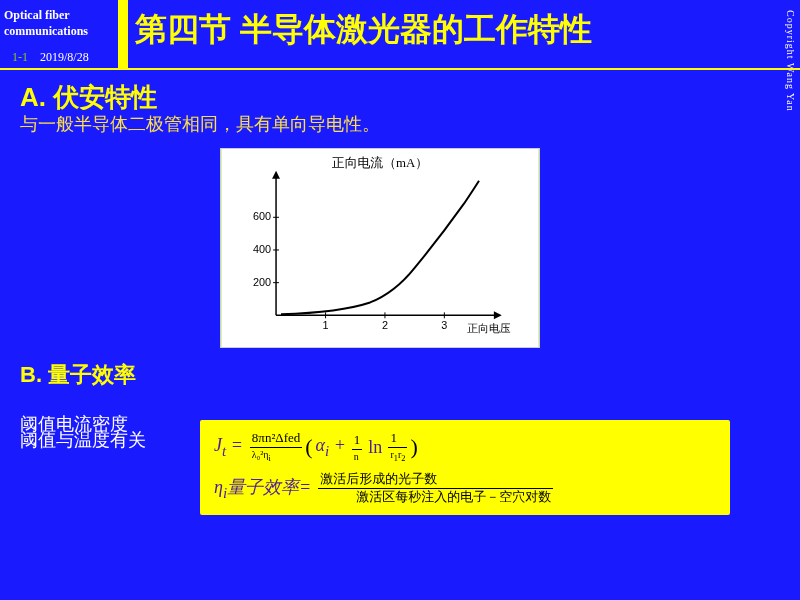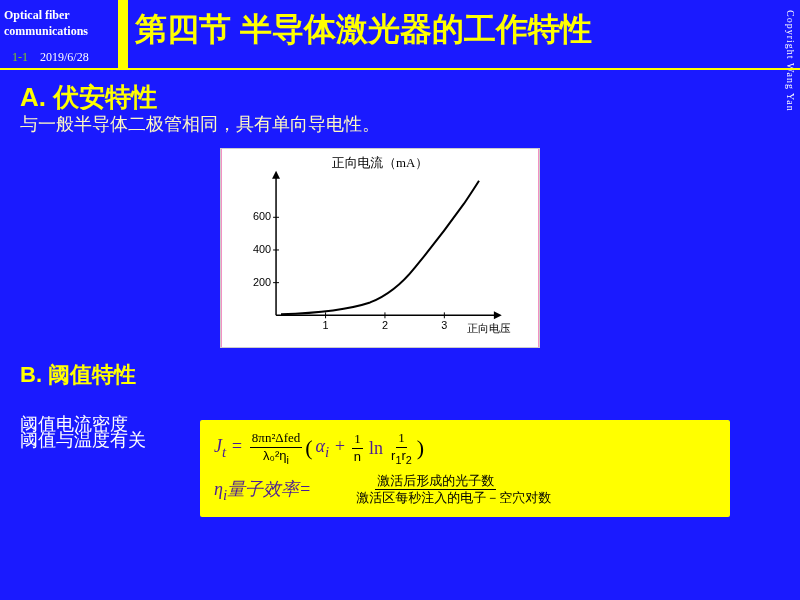--- a/index.html
+++ b/index.html
@@ -106,33 +106,33 @@
       color: #ffff00;
       font-size: 26px;
       font-weight: bold;
       font-family: 'SimHei', 'STHeiti', sans-serif;
     }
 
     #section-a-text {
       position: absolute;
       top: 112px;
       left: 20px;
-      color: #fef9c3;
+      color: #fde047;
       font-size: 18px;
       font-family: 'SimSun', 'STSong', serif;
     }
 
     
     #chart-container {
       position: absolute;
       top: 148px;
       left: 220px;
       width: 320px;
       height: 200px;
-      background-color: #ec4899;
+      background-color: #bef264;
       border: 1px solid #cccccc;
     }
 
     #chart-svg {
       width: 100%;
       height: 100%;
     }
 
     
     #section-b-title {
@@ -178,37 +178,36 @@
 
     .formula-text {
       font-size: 18px;
       color: #4c1d95;
       font-family: 'Times New Roman', serif;
     }
 
     .formula-frac {
       display: inline-flex;
       flex-direction: column;
-      align-items: center;
       margin: 0 3px;
       vertical-align: middle;
     }
 
     .formula-frac .numerator {
       border-bottom: 1px solid #000;
       padding: 0 2px;
       font-size: 13px;
       font-family: 'Times New Roman', serif;
       line-height: 1.3;
     }
 
     .formula-frac .denominator {
       padding: 0 2px;
-      font-size: 13px;
-      font-family: Liberation Sans, sans-serif;
+      font-size: 10px;
+      font-family: Liberation Serif, serif;
       line-height: 1.3;
     }
 
     .formula-paren {
       font-size: 22px;
       line-height: 1;
       font-family: 'Times New Roman', serif;
     }
 
     
@@ -225,21 +224,21 @@
 <body>
 
 <div id="header">
   <div id="logo-area">
     <div id="logo-text">
       <span>Optical fiber</span><br>
       <span>communications</span>
     </div>
   </div>
   <div id="slide-info">1-1</div>
-  <div id="slide-date">2019/6/28</div>
+  <div id="slide-date">2019/8/28</div>
   <div id="yellow-bar"></div>
   <div id="main-title">第四节  半导体激光器的工作特性</div>
   <div id="copyright">Copyright Wang Yan</div>
 </div>
 
 <div id="header-line"></div>
 
 <div id="section-a-title">A. 伏安特性</div>
 <div id="section-a-text">与一般半导体二极管相同，具有单向导电性。</div>
 
@@ -275,21 +274,21 @@
 
     <text x="225" y="182" text-anchor="middle" font-size="11" font-family="Arial" fill="#000">3</text>
     <line x1="225" y1="165" x2="225" y2="171" stroke="#000" stroke-width="1"></line>
 
     <text x="270" y="185" text-anchor="middle" font-size="11" font-family="SimSun, serif" fill="#000">正向电压</text>
 
     <path d="M 60,167 Q 120,165 150,155 Q 175,145 195,120 Q 220,90 245,55 Q 255,40 260,32" stroke="#000" stroke-width="2" fill="none"></path>
   </svg>
 </div>
 
-<div id="section-b-title">B. 阈值特性</div>
+<div id="section-b-title">B. 量子效率</div>
 <div id="section-b-text">阈值电流密度</div>
 
 <div id="threshold-note">阈值与温度有关</div>
 
 <div id="formula-box">
 
   <div id="formula-main">
     <span class="formula-text" style="margin-right:4px; font-style:italic;">J<sub>t</sub> =</span>
     <span class="formula-frac">
       <span class="numerator">8πn²Δfed</span>

